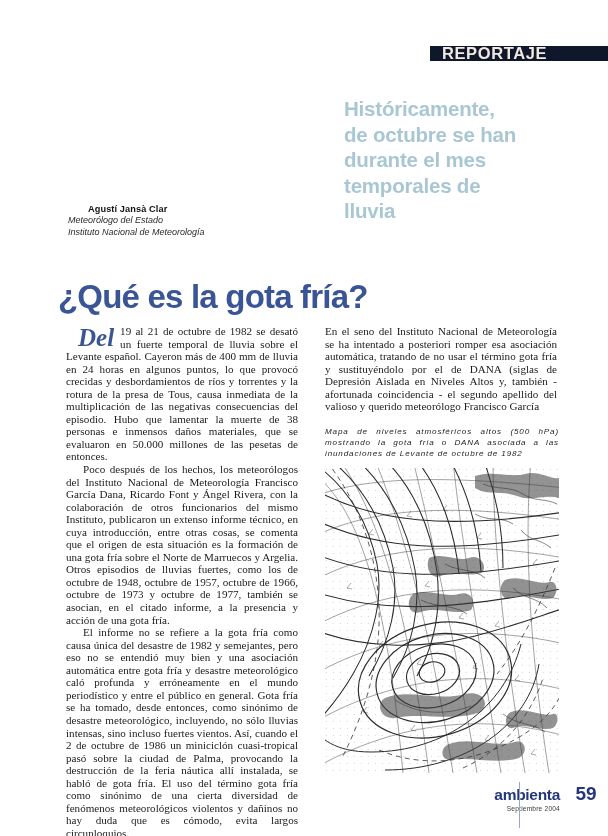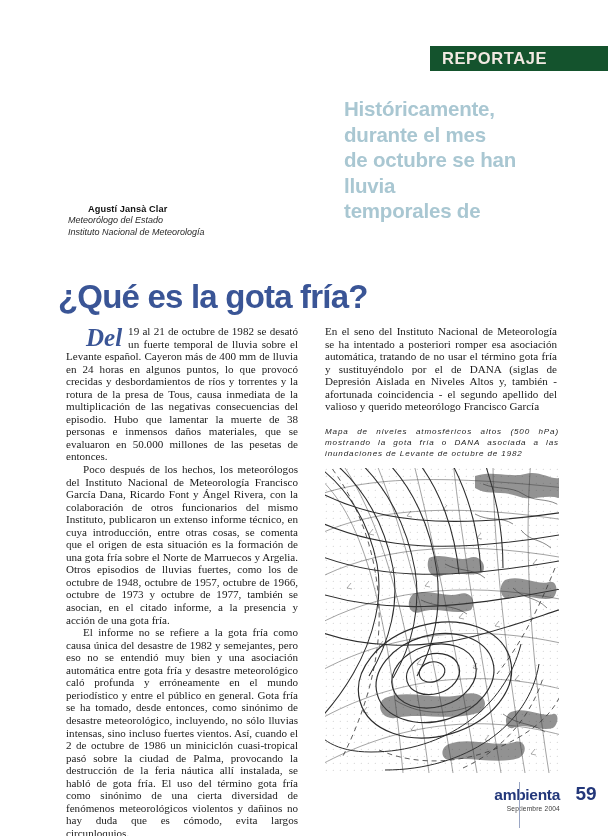--- a/index.html
+++ b/index.html
@@ -23,24 +23,24 @@
     height: 836px;
     background: #ffffff;
   }
 
   
   .section-banner {
     position: absolute;
     left: 430px;
     top: 46px;
     width: 178px;
-    height: 25px;
-    background: #14532d;
+    height: 15px;
+    background: #0f172a;
     display: flex;
-    align-items: center;
+    align-items: flex-end;
   }
   .section-banner-label {
     font-family: "Liberation Sans", sans-serif;
     font-weight: bold;
     font-size: 16.5px;
     letter-spacing: 0.6px;
     color: #f2e9e2;
     padding-left: 12px;
     line-height: 1;
   }
@@ -121,21 +121,21 @@
   .col p.first { text-indent: 0; }
 
   .dropcap-word {
     float: left;
     font-family: "Liberation Serif", serif;
     font-weight: bold;
     font-style: italic;
     font-size: 25px;
     line-height: 24px;
     color: #3a5596;
-    margin: 1px 6px 0 20px;
+    margin: 1px 6px 0 12px;
   }
 
   
   .figure-caption {
     position: absolute;
     left: 325px;
     top: 426px;
     width: 234px;
     font-family: "Liberation Sans", sans-serif;
     font-style: italic;
@@ -214,24 +214,24 @@
 <body>
 
 <div class="page">
 
   <div class="section-banner">
     <span class="section-banner-label">REPORTAJE</span>
   </div>
 
   <div class="pullquote">
     <div>Históricamente,</div>
+    <div>de octubre se han</div>
     <div>durante el mes</div>
-    <div>de octubre se han</div>
+    <div>temporales de</div>
     <div>lluvia</div>
-    <div>temporales de</div>
   </div>
 
   <div class="author-block">
     <div class="author-name">Agustí Jansà Clar</div>
     <div class="author-role">Meteorólogo del Estado</div>
     <div class="author-org">Instituto Nacional de Meteorología</div>
   </div>
 
   <h1 class="headline">¿Qué es la gota fría?</h1>
 

